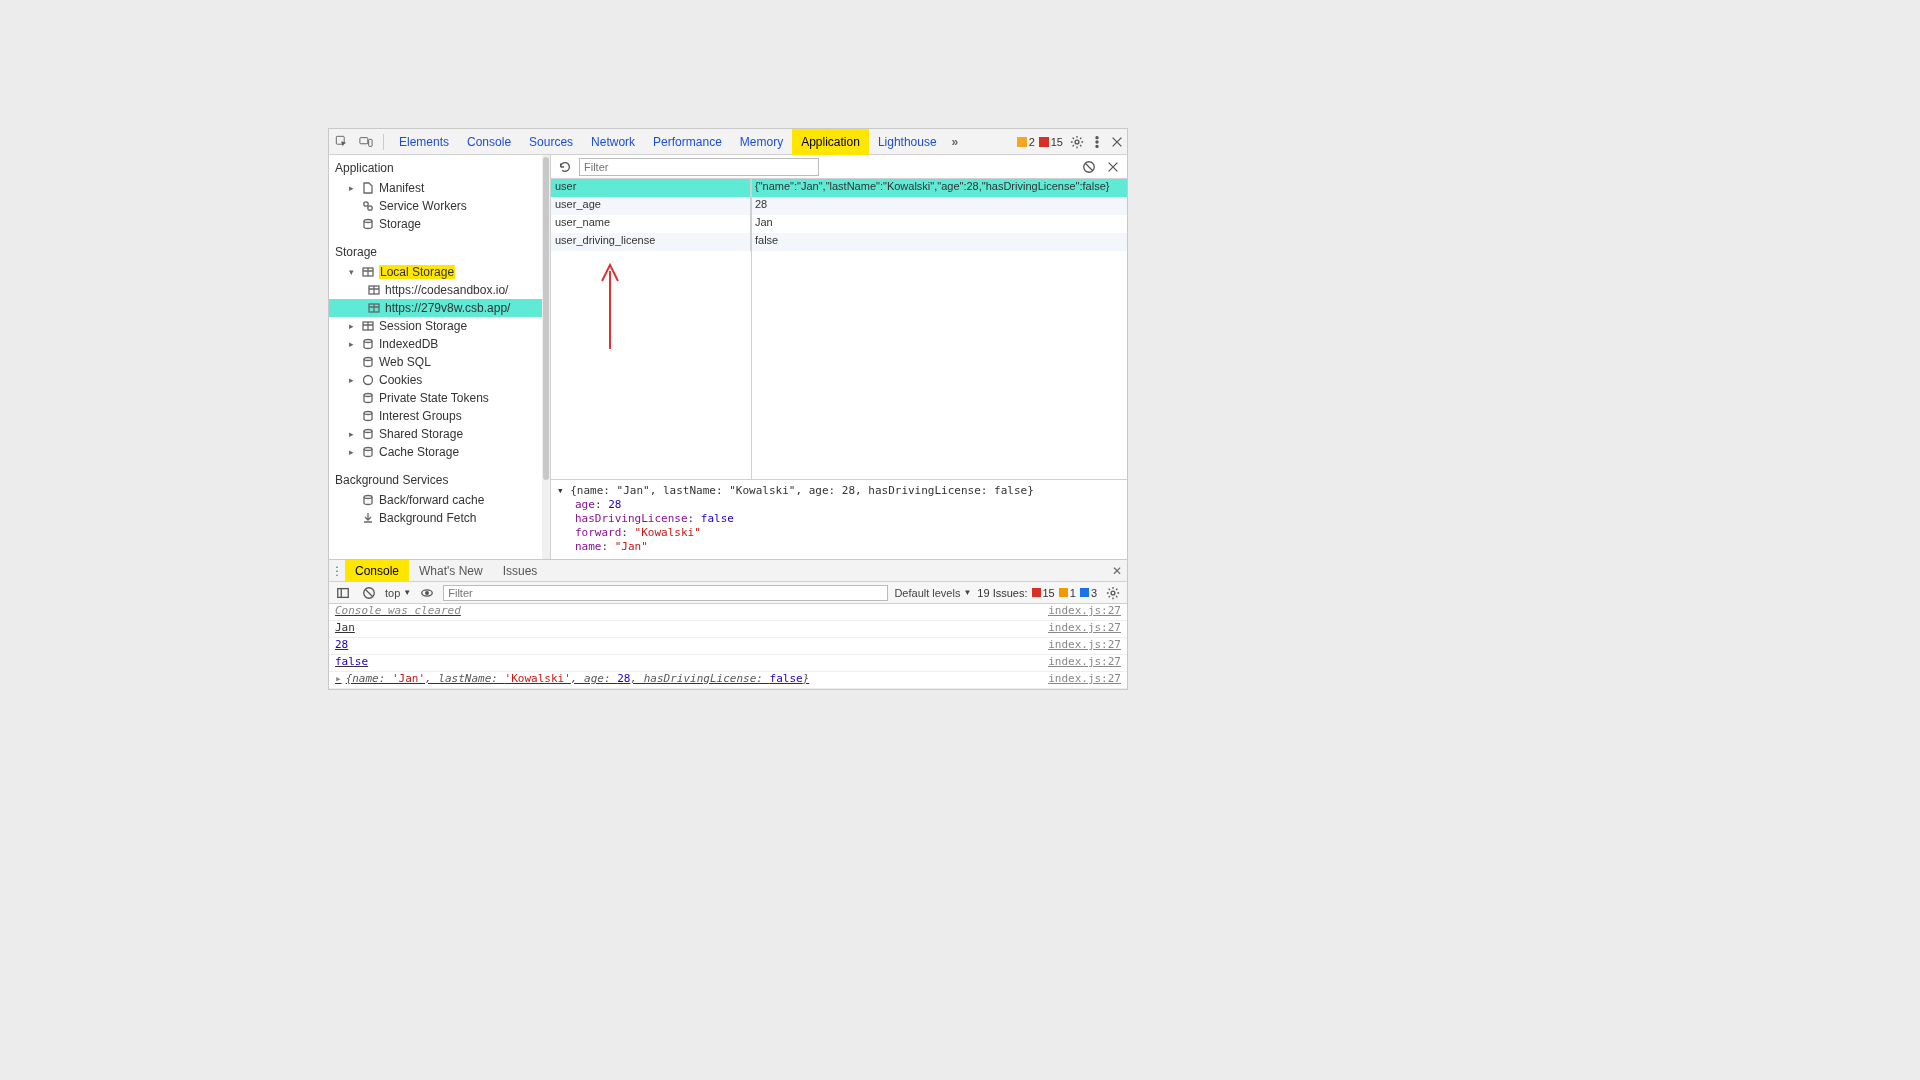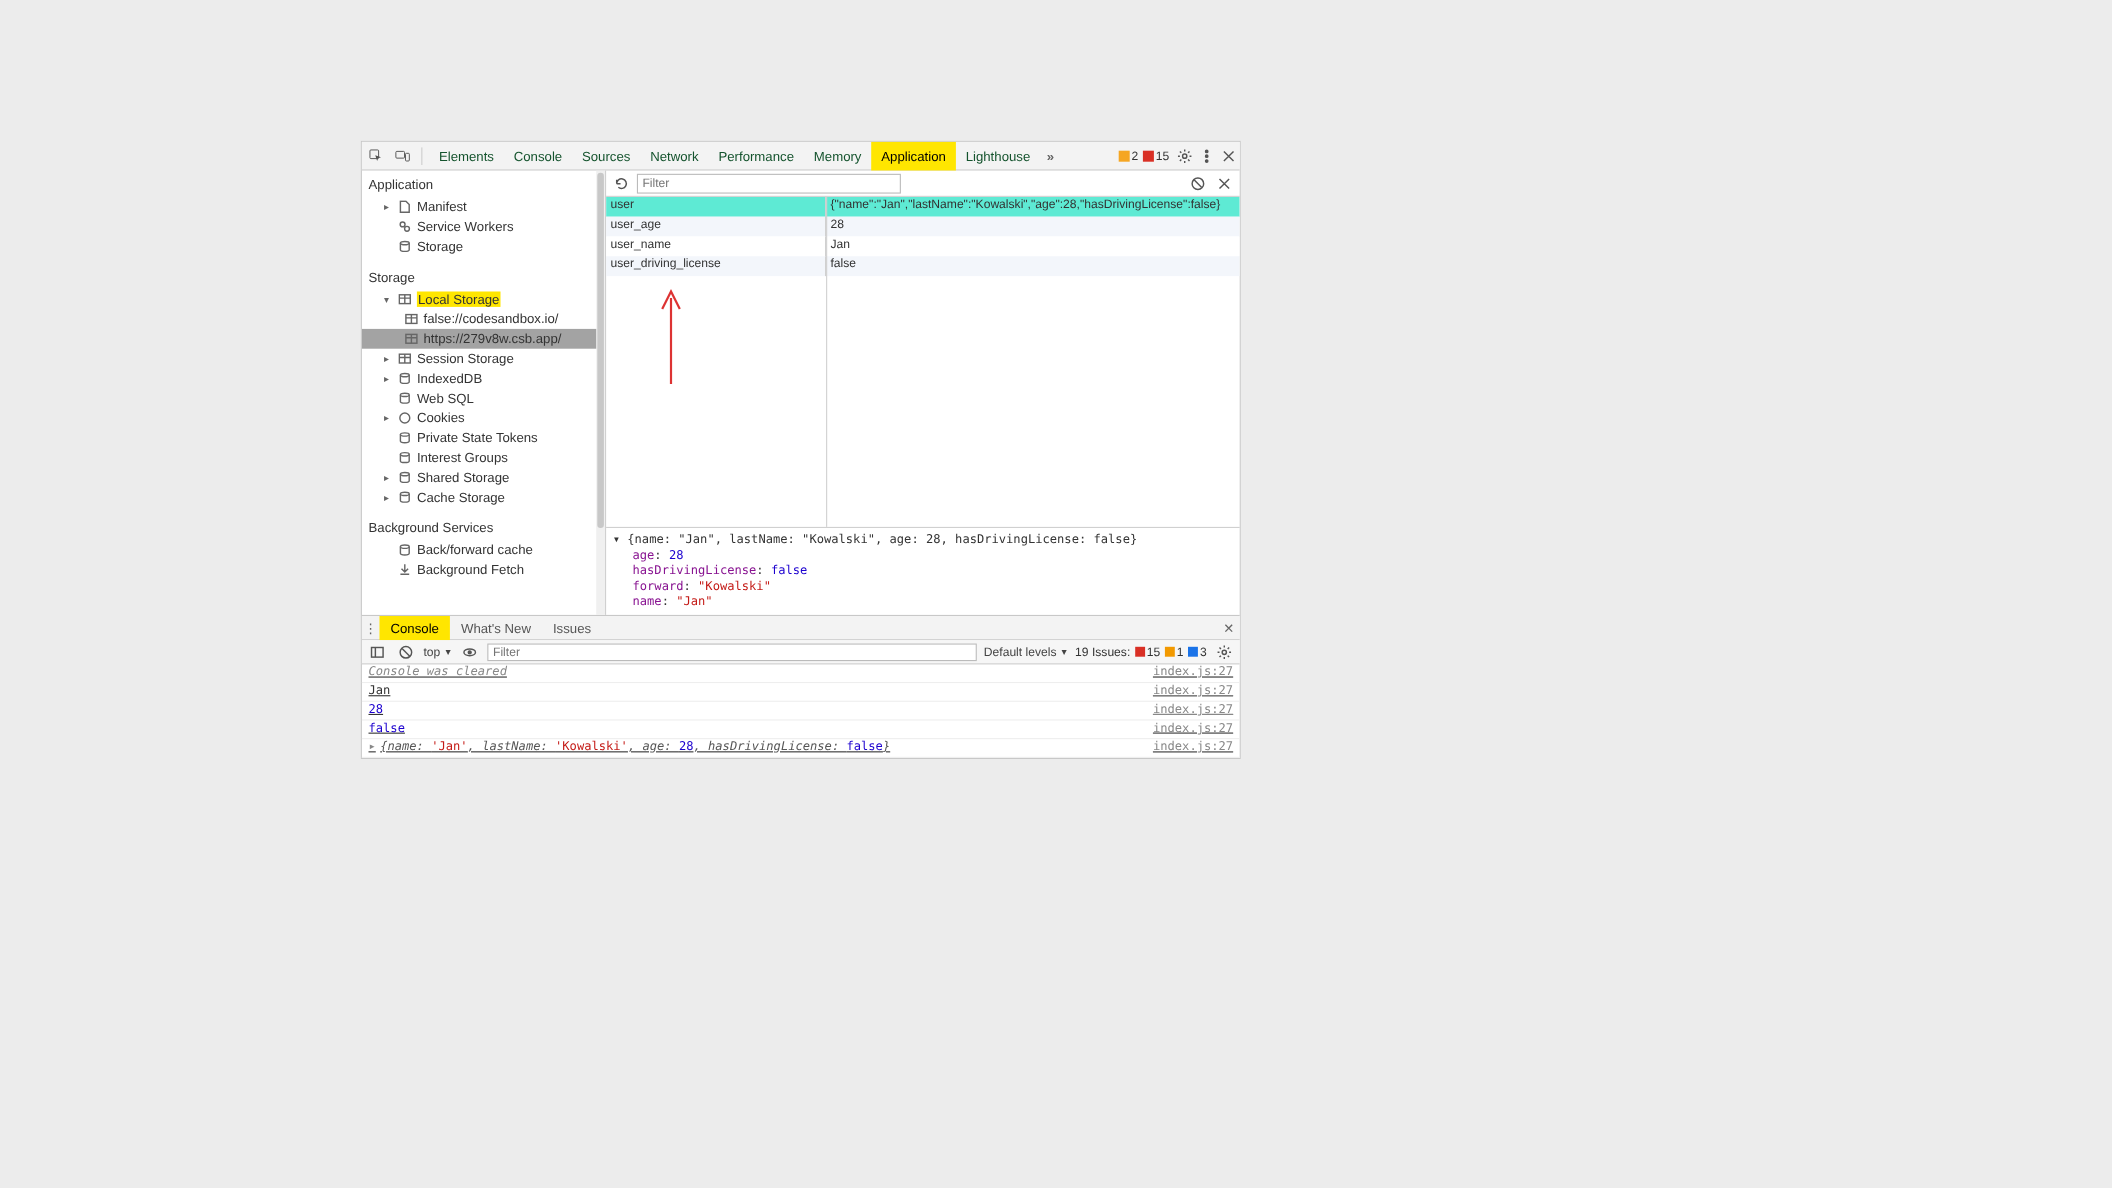--- a/index.html
+++ b/index.html
@@ -15,21 +15,21 @@
   
   .tabbar {
     height: 26px; display: flex; align-items: center;
     border-bottom: 1px solid #d0d0d0;
     background: #f3f3f3;
   }
   .tabbar .ico { width: 22px; height: 22px; display:flex; align-items:center; justify-content:center; margin-left:2px; color:#555;}
   .tabbar .ico svg { width:14px; height:14px; }
   .tabbar .sep { width:1px; height:16px; background:#ccc; margin:0 6px; }
   .tabbar .tabs { display:flex; }
-  .tab { padding: 0 9px; height:26px; line-height:26px; color:#14532d; cursor:default;}
+  .tab { padding: 0 9px; height:26px; line-height:26px; color:#1d4ed8; cursor:default;}
   .tab.active { background:#ffe600; color:#000; }
   .chevrons { padding:0 6px; color:#666; font-weight:bold;}
   .spacer { flex:1; }
   .badges { display:flex; align-items:center; gap:4px; padding-right:4px;}
   .badge { display:flex; align-items:center; gap:2px; font-size:11px; }
   .badge .sq { width:10px; height:10px; display:inline-block;}
   .sq.warn { background:#f5a623; }
   .sq.err { background:#d93025; }
   .iconbtn { width:20px; height:20px; display:flex; align-items:center; justify-content:center; color:#555; }
   .iconbtn svg { width:14px; height:14px; stroke:#555; fill:none; stroke-width:1.5;}
@@ -38,21 +38,21 @@
   .sidebar { width:222px; border-right:1px solid #d0d0d0; overflow-y:auto; position:relative;}
   .sidebar::-webkit-scrollbar{width:10px;}
   .section-title { padding:6px 6px 4px 6px; color:#333; }
   .tree { padding-bottom:6px; }
   .row { display:flex; align-items:center; height:18px; padding-left:8px; gap:4px; white-space:nowrap;}
   .row .arrow { width:8px; color:#666; font-size:9px;}
   .row .ricon { width:14px; display:flex; justify-content:center; color:#666;}
   .row .ricon svg { width:12px; height:12px; stroke:#666; fill:none; stroke-width:1.3;}
   .row.indent1 { padding-left:20px; }
   .row.indent2 { padding-left:38px; }
-  .row.selected { background:#a3a3a3; }
+  .row.selected { background:#5eead4; }
   .row.hl span.txt { background:#ffe600; padding:0 1px;}
   .right { flex:1; display:flex; flex-direction:column; min-width:0;}
   .filterbar { height:24px; display:flex; align-items:center; border-bottom:1px solid #d0d0d0; gap:4px; padding:0 4px;}
   .filterbar input { flex:0 0 240px; height:18px; border:1px solid #bbb; padding:0 4px; font-size:11px;}
   .table { flex:1; display:flex; flex-direction:column; min-height:0; position:relative; overflow:hidden;}
   .thead { display:flex; background:#f1f1f1; border-bottom:1px solid #d0d0d0; height:18px;}
   .th, .td { padding:1px 4px; font-size:11px; overflow:hidden; text-overflow:ellipsis; white-space:nowrap;}
   .col-key { width:200px; border-right:1px solid #d0d0d0;}
   .col-val { flex:1; }
   .tbody { flex:1; overflow:auto; position:relative;}
@@ -199,21 +199,21 @@
             </span>
             <span class="txt">Local Storage</span>
           </div>
         <div class="row indent2">
             <span class="ricon">
               <svg viewBox="0 0 12 12">
                 <rect x="1" y="2" width="10" height="8"></rect>
                 <path d="M1 5h10M6 2v8"></path>
               </svg>
             </span>
-            <span class="txt">false://codesandbox.io/</span>
+            <span class="txt">https://codesandbox.io/</span>
           </div>
         <div class="row indent2 selected">
             <span class="ricon">
               <svg viewBox="0 0 12 12">
                 <rect x="1" y="2" width="10" height="8"></rect>
                 <path d="M1 5h10M6 2v8"></path>
               </svg>
             </span>
             <span class="txt">https://279v8w.csb.app/</span>
           </div>

